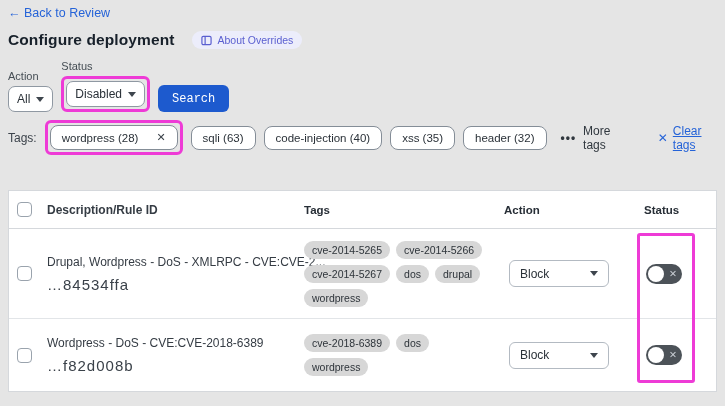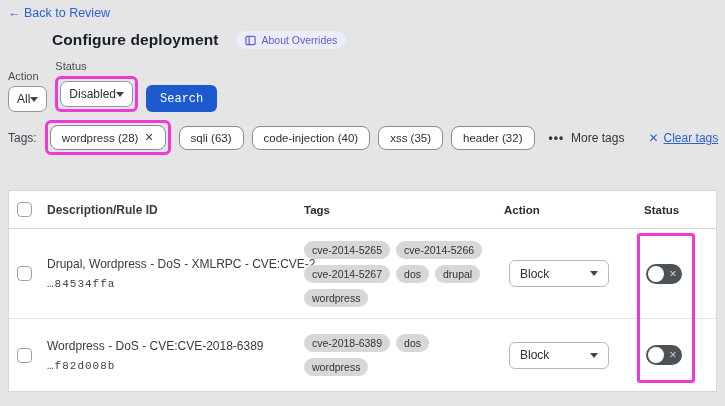--- a/index.html
+++ b/index.html
@@ -1,58 +1,58 @@
 <!DOCTYPE html>
 <html><head>
 <meta charset="utf-8">
 <style>
   * { margin:0; padding:0; box-sizing:border-box; }
   html,body { width:725px; height:406px; background:#fdfdfd; font-family:"Liberation Sans", sans-serif; color:#1f262e; overflow:hidden; }
   .page { position:relative; width:725px; height:406px; background:#e5e5e5; }
 
   
   .back-link { position:absolute; top:6px; left:8px; color:#2563d8; font-size:12.5px; text-decoration:none; cursor:pointer; }
-  .heading-row { position:absolute; top:31px; left:8px; display:flex; align-items:center; gap:18px;margin-left:44px; }
+  .heading-row { position:absolute; top:31px; left:8px; display:flex; align-items:center; gap:18px; }
   .page-title { font-size:15.5px; font-weight:bold; color:#17202a; letter-spacing:.1px; }
   .about-badge { display:inline-flex; align-items:center; gap:5px; background:#ecedfb; color:#5a5fd0; font-size:10.5px; padding:3px 9px; border-radius:10px; cursor:pointer; }
   .about-badge svg { display:block; }
 
   
   .filters { position:absolute; top:60px; left:8px; right:7px; display:flex; align-items:flex-end; gap:8px; }
   .filter-col { display:flex; flex-direction:column; gap:4px; }
   .filter-label { font-size:11px; color:#454d54; }
   .search-wrap { flex:1; }
   .search-input-box { display:flex; align-items:center; height:25px; border:1px solid #9aa3ad; border-radius:7px; background:#fff; padding:0 7px; gap:5px; }
   .search-input-box input { border:none; outline:none; flex:1; font-size:12px; background:transparent; font-family:"Liberation Sans", sans-serif; }
-  .dropdown { display:flex; align-items:center; justify-content:space-between; height:26px; border:1px solid #8f98a2; border-radius:7px; background:#fff; padding:0 8px; font-size:12px; color:#2a3138; cursor:pointer; white-space:nowrap; }
+  .dropdown { display:flex; align-items:center; justify-content:space-between; gap:6px; height:26px; border:1px solid #8f98a2; border-radius:7px; background:#fff; padding:0 8px; font-size:12px; color:#2a3138; cursor:pointer; white-space:nowrap; }
   .caret { width:0; height:0; border-left:4px solid transparent; border-right:4px solid transparent; border-top:5px solid #3e454d; }
   .pink-ring { border:3px solid #ee3bd6; border-radius:6px; padding:2px; }
   .search-button { height:27px; padding:0 14px; background:#1d5ace; color:#fff; border:none; border-radius:6px; font-size:12px; font-family:Liberation Mono, monospace; cursor:pointer; }
 
   
   .tags-bar { position:absolute; top:120px; left:8px; display:flex; align-items:center; gap:8px; }
   .tags-label { font-size:12px; color:#3c434b; }
-  .tag-pill { display:inline-flex; align-items:center; gap:6px; border:1.2px solid #848d97; border-radius:8px; background:#fff; padding:5px 11px; font-size:11.5px; color:#2a3138; cursor:pointer; white-space:nowrap; }
+  .tag-pill { display:inline-flex; align-items:center; gap:18px; border:1.2px solid #848d97; border-radius:8px; background:#fff; padding:5px 11px; font-size:11.5px; color:#2a3138; cursor:pointer; white-space:nowrap; }
   .tag-x { font-size:11px; color:#3c434b; }
   .more-tags { display:inline-flex; align-items:center; gap:7px; font-size:12px; color:#30373e; margin-left:6px; cursor:pointer; }
   .dots { letter-spacing:1px; font-weight:bold; color:#30373e; }
   .clear-tags { display:inline-flex; align-items:center; gap:5px; margin-left:16px; color:#2563d8; font-size:12px; cursor:pointer; }
   .clear-tags .label { text-decoration:underline; }
 
   
   .rules-table { position:absolute; top:190px; left:8px; width:709px; border:1px solid #d5d8dc; background:#fff; }
   .t-row { display:grid; grid-template-columns:30px 265px 200px 140px 74px; align-items:center; }
   .t-head { height:38px; border-bottom:1px solid #d5d8dc; font-weight:bold; font-size:11.5px; color:#272e36; }
   .t-body-row1 { height:90px; border-bottom:1px solid #e2e5e8; }
   .t-body-row2 { height:72px; }
   .cell-check { display:flex; justify-content:center; }
   .checkbox { width:15px; height:15px; border:1.4px solid #9aa3ad; border-radius:4px; background:#fff; cursor:pointer; }
   .desc-cell { padding-left:8px; font-size:12px; color:#353c44; }
   .desc-line { margin-bottom:7px; white-space:nowrap; }
-  .rule-id { font-family:Liberation Mono, monospace; font-size:11px; color:#3a4149; letter-spacing:1px; }
+  .rule-id { font-family:Liberation Sans, sans-serif; font-size:15px; color:#3a4149; letter-spacing:1px; }
   .tagchips { display:flex; flex-wrap:wrap; gap:6px; width:192px; }
   .chip { background:#d7d7d7; color:#2e343a; border-radius:9px; padding:3px 8px; font-size:10.5px; white-space:nowrap; }
   .block-select { width:100px; height:27px; border:1px solid #b3bac2; border-radius:6px; background:#fff; display:flex; align-items:center; justify-content:space-between; padding:0 10px; font-size:12px; color:#2a3138; cursor:pointer; margin-left:5px; }
   .toggle { position:relative; width:36px; height:20px; background:#4c5258; border-radius:10px; cursor:pointer; margin-left:2px; }
   .toggle .knob { position:absolute; left:2px; top:2px; width:16px; height:16px; border-radius:50%; background:#fff; }
   .toggle .off-x { position:absolute; right:5px; top:50%; transform:translateY(-50%); color:#c9ced4; font-size:9.5px; line-height:1; }
 
   
   .status-annotation { position:absolute; top:233px; left:637px; width:58px; height:150px; border:3.5px solid #ee3bd6; border-radius:3px; pointer-events:none; }
 </style>

